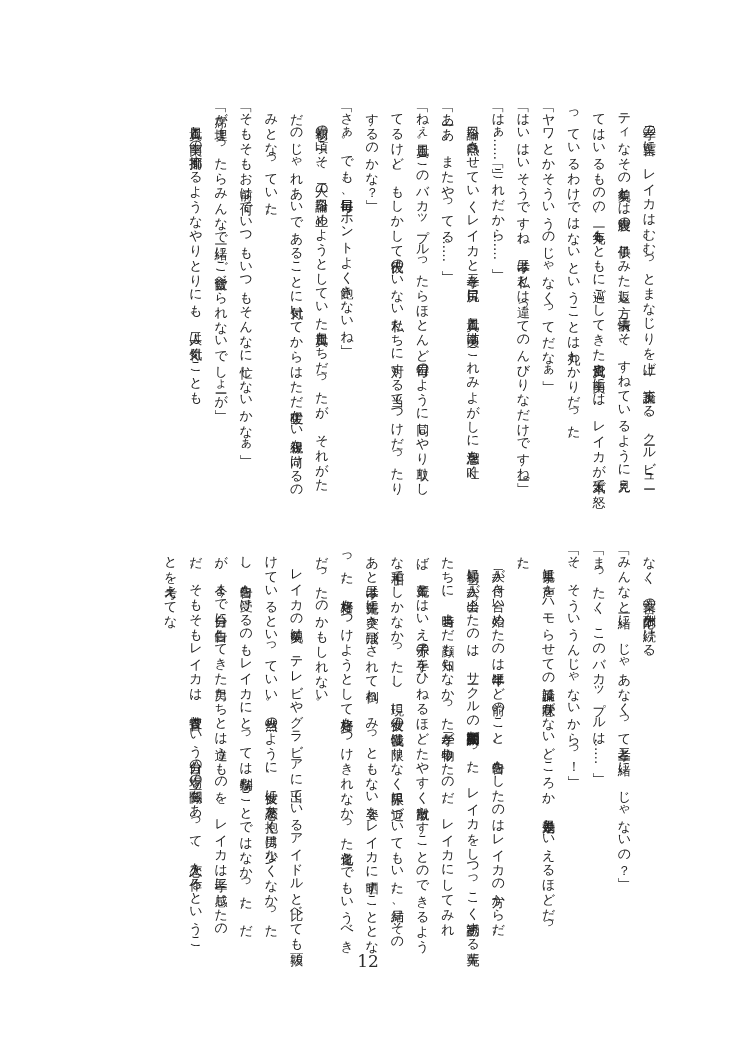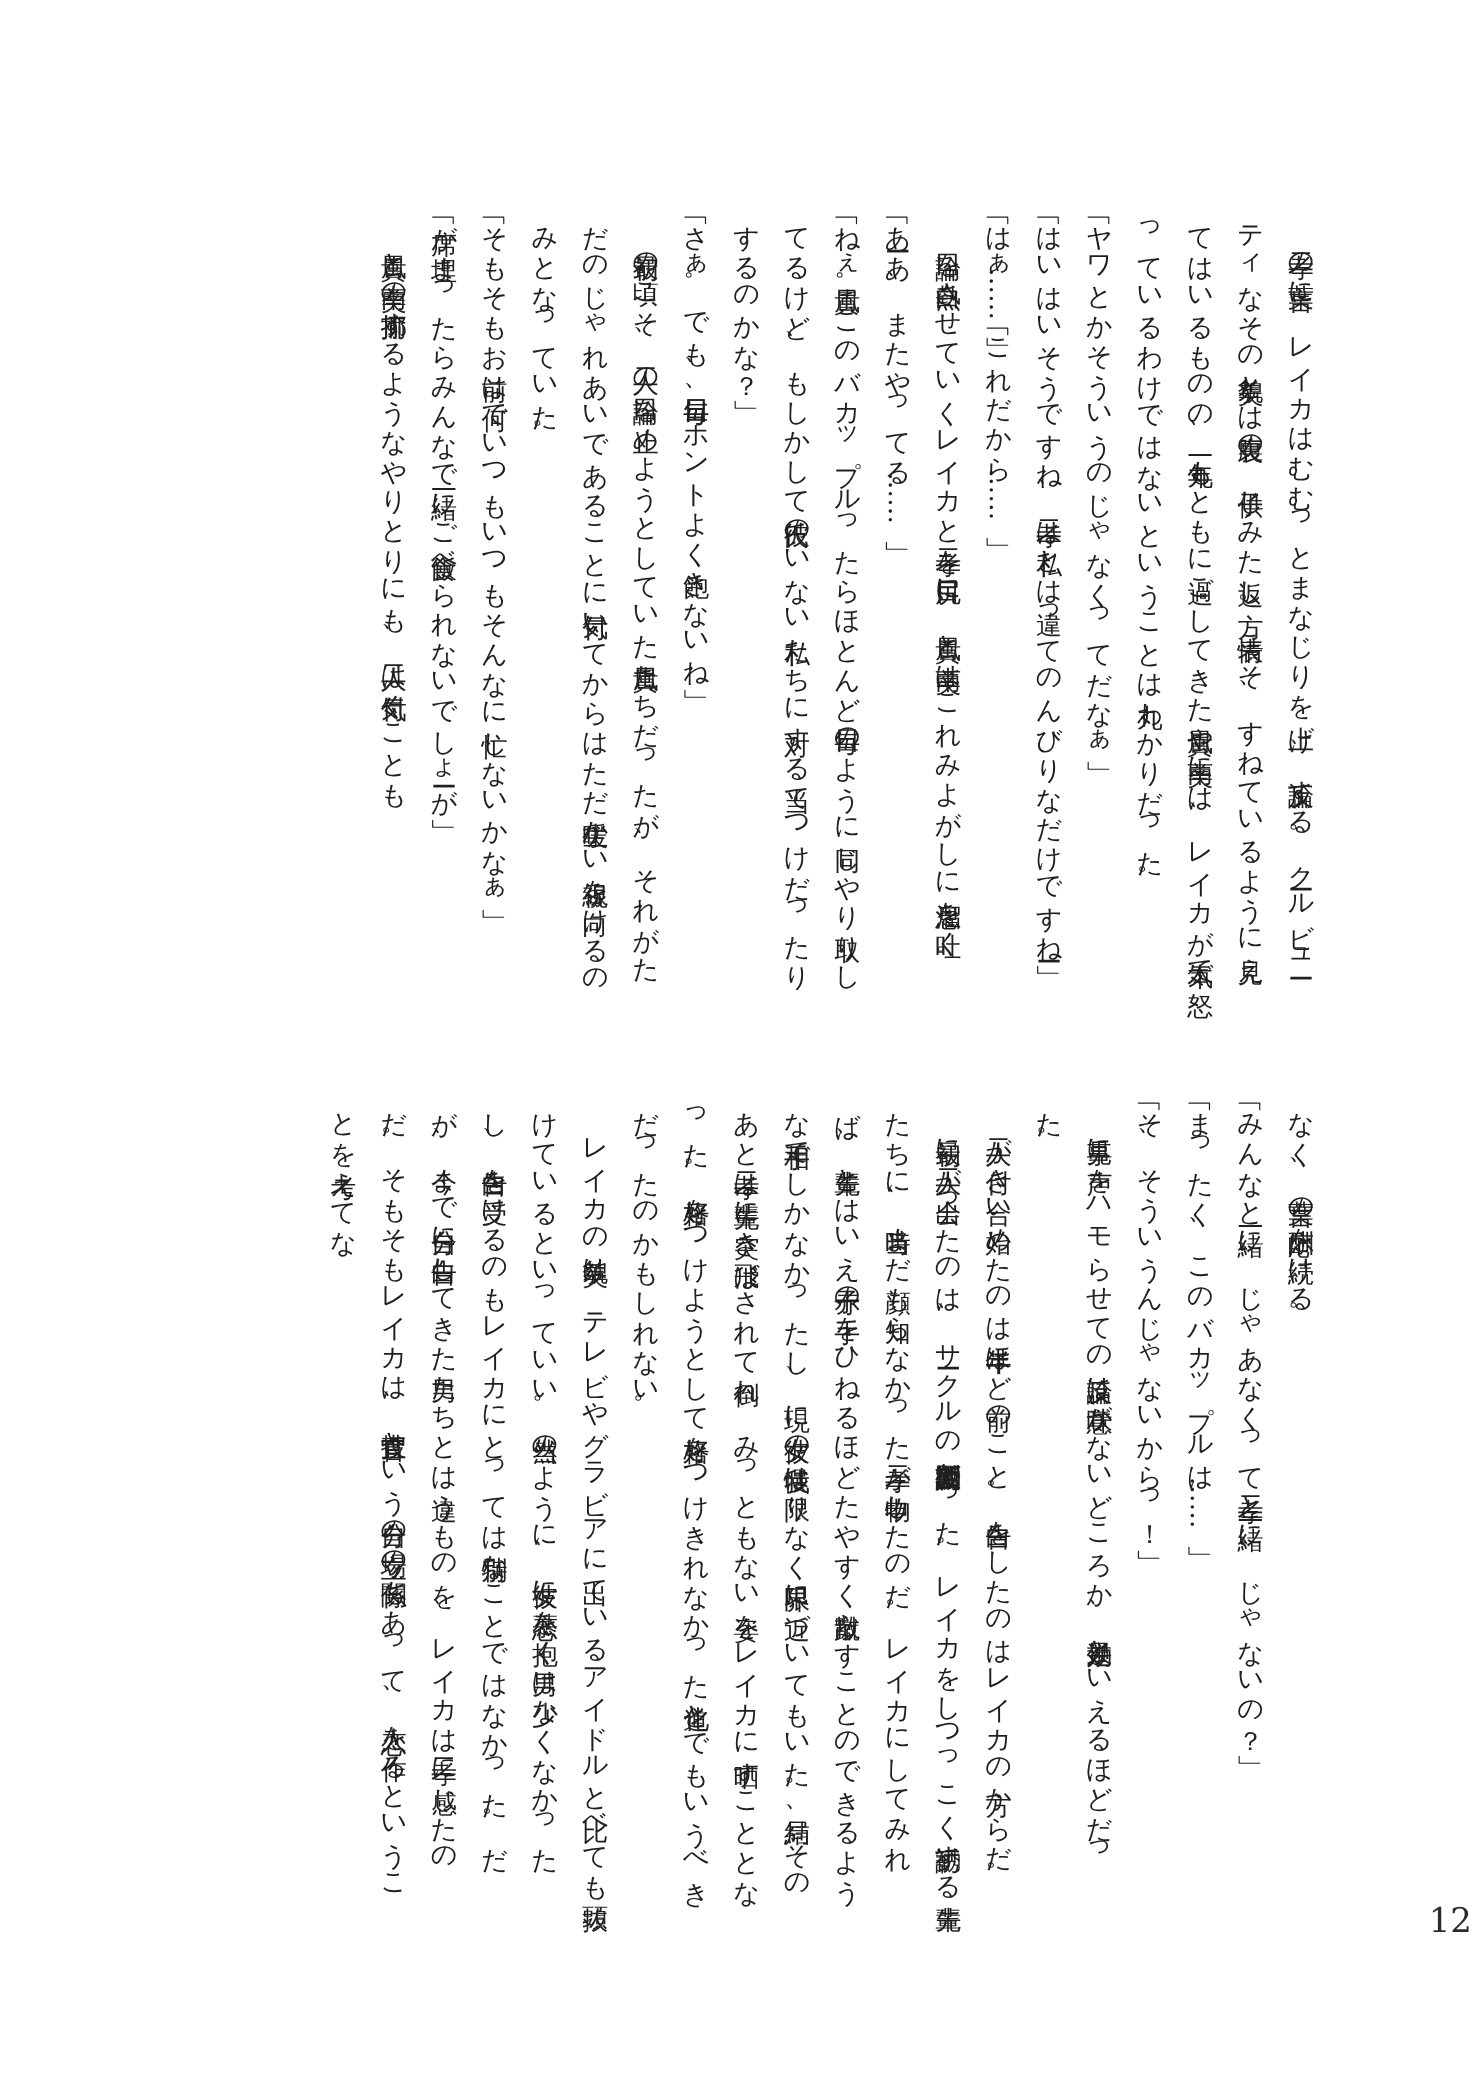--- a/index.html
+++ b/index.html
@@ -43,21 +43,21 @@
     padding: 0;
   }
   .text-band p.indent {
     text-indent: 13px;
   }
   .page-number {
     position: absolute;
     top: 951px;
     left: 0;
     width: 736px;
-    text-align: right;
+    text-align: center;
     font-family: "DejaVu Serif", "Liberation Serif", serif;
     font-size: 17px;
     color: #2b2b2b;
   }
 </style>
 </head>
 <body>
 
 <div class="page">
   <div class="text-band" id="band-upper">

